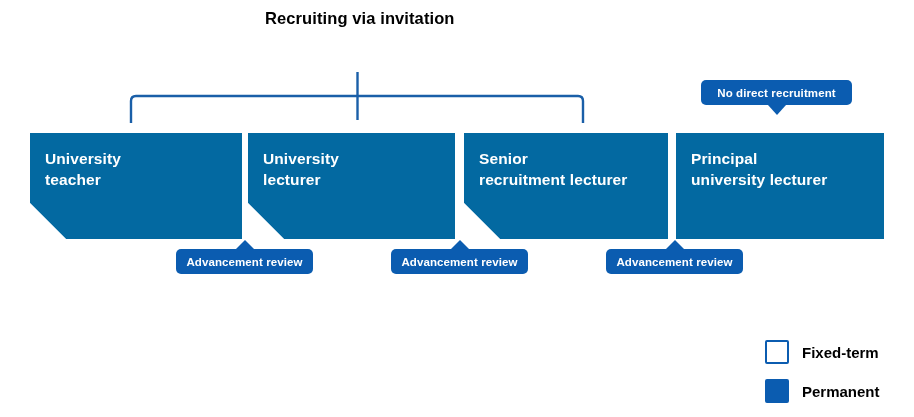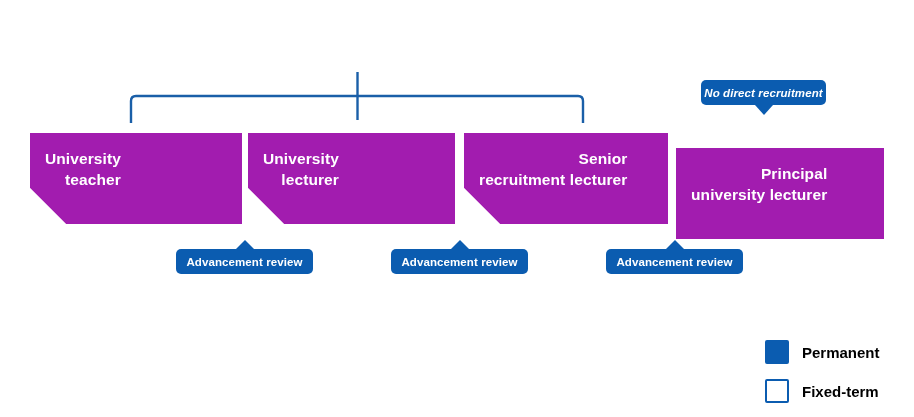--- a/index.html
+++ b/index.html
@@ -18,22 +18,22 @@
     color:#000000; font-weight:bold; font-size:16.5px;
     line-height:23px; letter-spacing:.1px;
   }
   .title-line{white-space:nowrap;}
 
   
   .bracket-svg{position:absolute;left:0;top:0;width:914px;height:417px;pointer-events:none;}
 
   
   .box{
-    position:absolute; top:133px; height:91px;
-    background:#a21caf; overflow:hidden;text-align:right;
+    position:absolute; top:133px; height:106px;
+    background:#0369a1; overflow:hidden;
   }
   .box-label{
     position:absolute; left:15px; top:15px;
     color:#ffffff; font-weight:bold; font-size:15.5px;
     line-height:21px; white-space:pre-line; letter-spacing:.1px;
   }
   .corner-tri{
     position:absolute; left:0; bottom:0;
     width:36px; height:36px;
     background:
@@ -81,20 +81,21 @@
   .legend-swatch.fixed{background:#ffffff;border:2.5px solid #0B5CB0;}
   .legend-swatch.permanent{background:#0B5CB0;border:2.5px solid #0B5CB0;}
   .legend-text{color:#000000;font-weight:bold;font-size:15px;white-space:nowrap;}
 </style>
 </head>
 <body>
 
 <div class="stage">
 
   <div class="title-block">
+    <div class="title-line">Recruiting via invitation</div>
   </div>
 
   <svg class="bracket-svg" viewBox="0 0 914 417" xmlns="http://www.w3.org/2000/svg">
     <path d="M131,123 L131,101 Q131,96 136,96 L578,96 Q583,96 583,101 L583,123" fill="none" stroke="#1A5FA8" stroke-width="2.4"></path>
     <line x1="357.5" y1="72" x2="357.5" y2="120" stroke="#1A5FA8" stroke-width="2.4"></line>
   </svg>
 
   <div class="box" style="left:30px;width:212px;">
     <div class="box-label">University
 teacher</div>
@@ -106,26 +107,26 @@
 lecturer</div>
     <div class="corner-tri"></div>
   </div>
 
   <div class="box" style="left:464px;width:204px;">
     <div class="box-label">Senior
 recruitment lecturer</div>
     <div class="corner-tri"></div>
   </div>
 
-  <div class="box" style="left:676px;width:208px;margin-top:15px;">
+  <div class="box" style="left:676px;width:208px;">
     <div class="box-label">Principal
 university lecturer</div>
   </div>
 
-  <div class="badge point-down" style="left:701px;top:80px;width:125px;font-style:italic;">
+  <div class="badge point-down" style="left:701px;top:80px;width:151px;">
     <span class="pointer"></span>
     <span>No direct recruitment</span>
   </div>
 
   <div class="badge point-up" style="left:176px;top:249px;width:137px;">
     <span class="pointer"></span>
     <span>Advancement review</span>
   </div>
 
   <div class="badge point-up" style="left:391px;top:249px;width:137px;">
@@ -133,22 +134,22 @@
     <span>Advancement review</span>
   </div>
 
   <div class="badge point-up" style="left:606px;top:249px;width:137px;">
     <span class="pointer"></span>
     <span>Advancement review</span>
   </div>
 
   <div class="legend">
     <div class="legend-row">
+      <span class="legend-swatch fixed"></span>
+      <span class="legend-text">Fixed-term</span>
+    </div>
+    <div class="legend-row">
       <span class="legend-swatch permanent"></span>
       <span class="legend-text">Permanent</span>
-    </div>
-    <div class="legend-row">
-      <span class="legend-swatch fixed"></span>
-      <span class="legend-text">Fixed-term</span>
     </div>
   </div>
 
 </div>
 
 </body></html>

